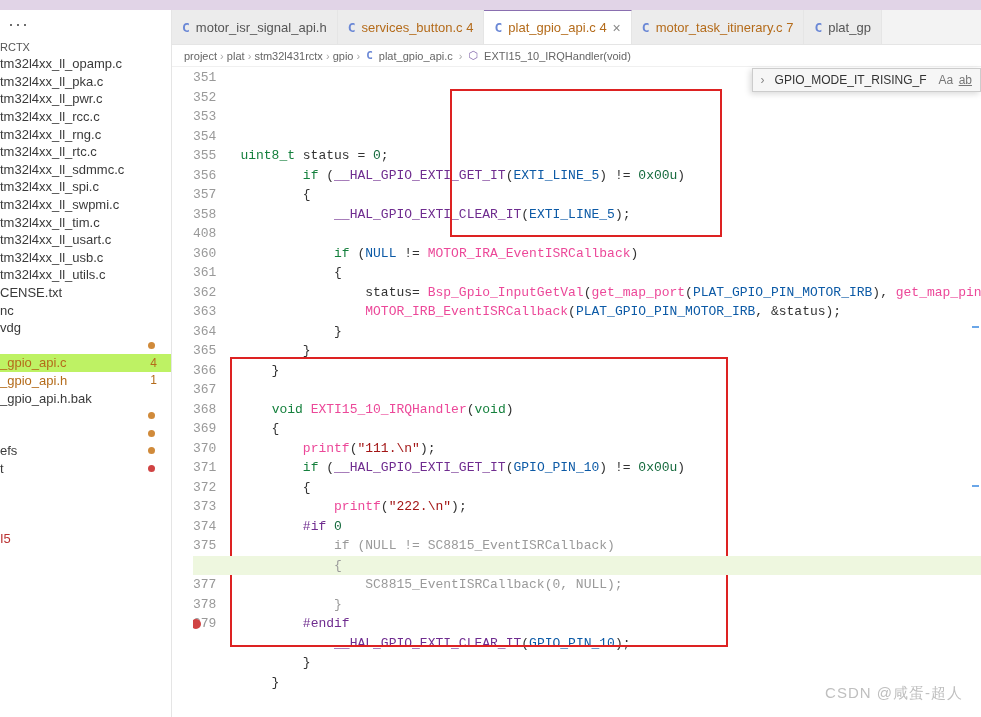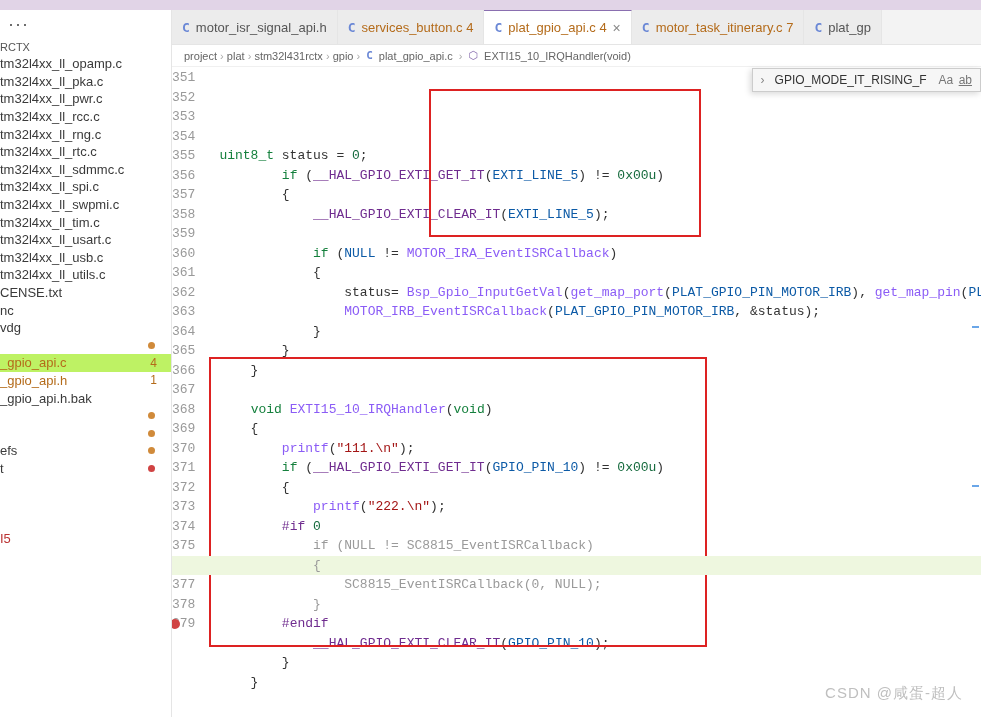--- a/index.html
+++ b/index.html
@@ -23,28 +23,28 @@
 .tab { display: flex; align-items: center; padding: 0 10px; gap: 6px; border-right: 1px solid #e5e5e5; background: #ececec; cursor: pointer; white-space: nowrap; font-size: 13px; }
 .tab.active { background: #fff; border-top: 1px solid #8a6fb0; }
 .tab .tabname { color: #555; }
 .tab .modcount { color: #b46b1a; }
 .tab .tabname.mod { color: #b46b1a; text-align: right; }
 .tab .close { color: #888; font-size: 14px; }
 .C-icon { color: #6b88d6; font-weight: bold; font-family: Consolas, monospace; }
 .breadcrumb { display: flex; align-items: center; gap: 6px; padding: 4px 12px; font-size: 11px; color: #666; border-bottom: 1px solid #f0f0f0; }
 .breadcrumb .sep { color: #aaa; }
 .fn-icon { color: #8a6fb0; }
-.editor { flex: 1; display: flex; font-family: Consolas, "Courier New", monospace; font-size: 13px; line-height: 19.5px; overflow: hidden; position: relative; }
+.editor { flex: 1; display: flex; font-family: Consolas, "Courier New", monospace; font-size: 13px; line-height: 19.5px; overflow: hidden; position: relative; margin-left: 21px; }
 .gutter { width: 72px; text-align: right; color: #999; padding-right: 24px; padding-top: 1px; user-select: none; }
 .gutter .gline { height: 19.5px; position: relative; }
 .gutter .breakpoint::before { content: ""; position: absolute; left: -2px; top: 5px; width: 10px; height: 10px; background: #d04343; border-radius: 50%; }
 .code { flex: 1; padding-top: 1px; white-space: pre; position: relative; }
 .code .line { height: 19.5px; }
 .kw { color: #15803d; }
-.fn { color: #8b5cf6; }
+.fn { color: #ec4899; }
 .mac { color: #6f2c8f; }
 .num { color: #156a3d; }
 .str { color: #a31515; }
 .cmt { color: #9a9a9a; }
 .const-v { color: #0c5aa6; }
 .hl-line { background: #edf7da; }
 .hl-container { position: absolute; left: -72px; right: 0; height: 19.5px; background: #eef7df; z-index: -1; }
 .redbox { position: absolute; border: 2px solid #d22; pointer-events: none; }
 .search-pop { position: absolute; right: 0; top: 58px; background: #f6f6f6; border: 1px solid #ccc; box-shadow: -2px 2px 6px rgba(0,0,0,0.15); padding: 4px 8px; display: flex; align-items: center; gap: 10px; font-size: 12px; color: #555; }
 .search-pop .chev { color: #888; }
@@ -230,21 +230,21 @@
     <div class="editor">
       <div class="gutter" id="gutter">
           <div class="gline">351</div>
           <div class="gline">352</div>
           <div class="gline">353</div>
           <div class="gline">354</div>
           <div class="gline">355</div>
           <div class="gline">356</div>
           <div class="gline">357</div>
           <div class="gline">358</div>
-          <div class="gline">359</div>
+          <div class="gline">408</div>
           <div class="gline">360</div>
           <div class="gline">361</div>
           <div class="gline">362</div>
           <div class="gline">363</div>
           <div class="gline">364</div>
           <div class="gline">365</div>
           <div class="gline">366</div>
           <div class="gline">367</div>
           <div class="gline">368</div>
           <div class="gline">369</div>

